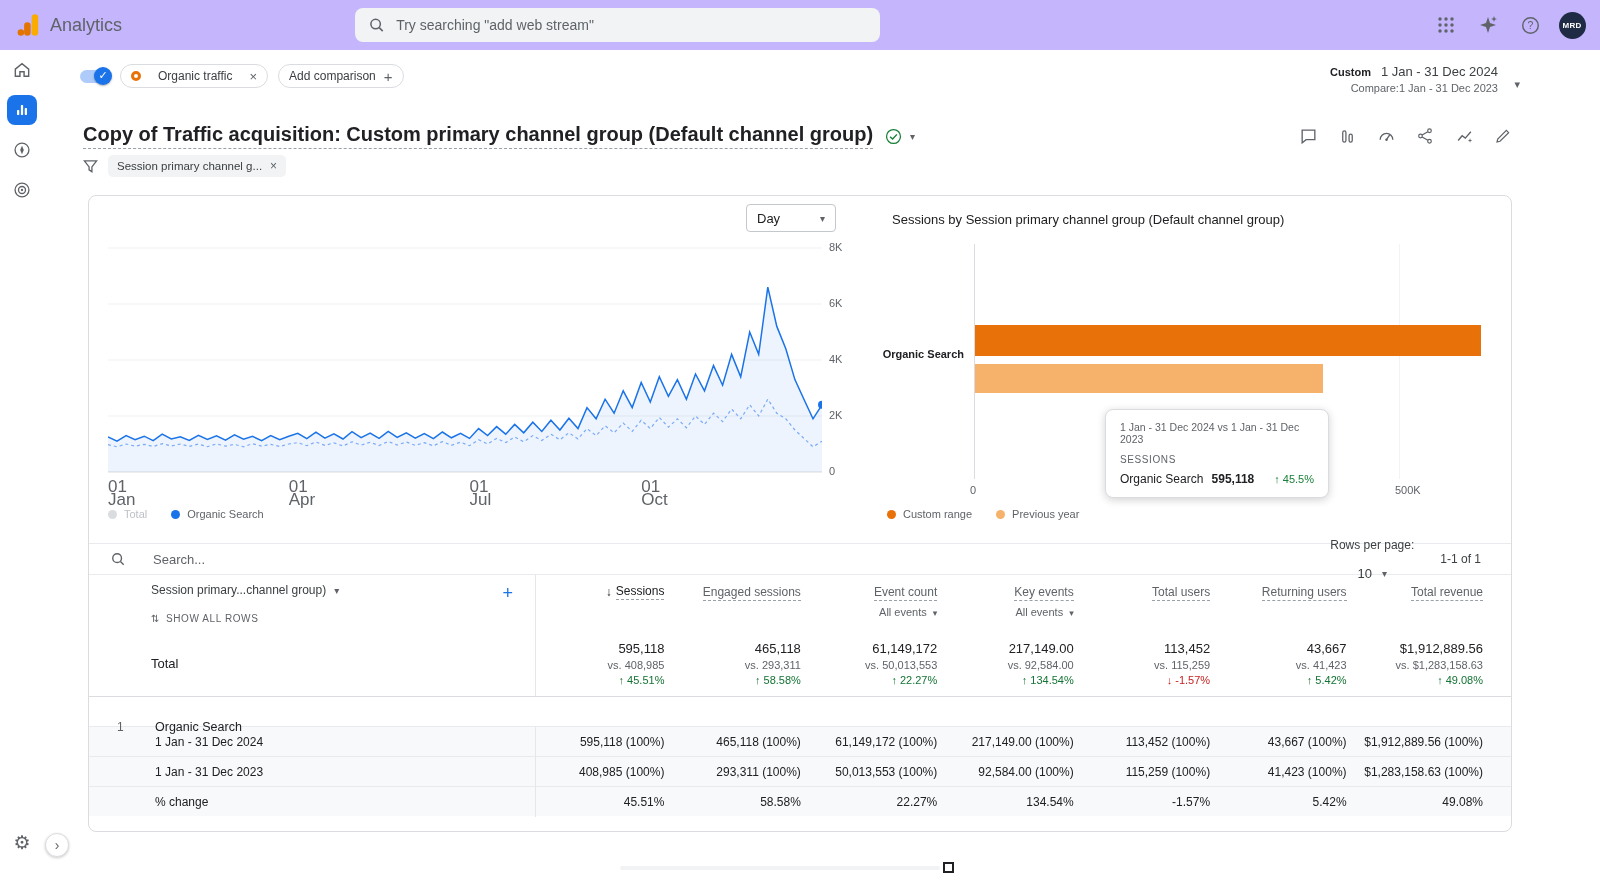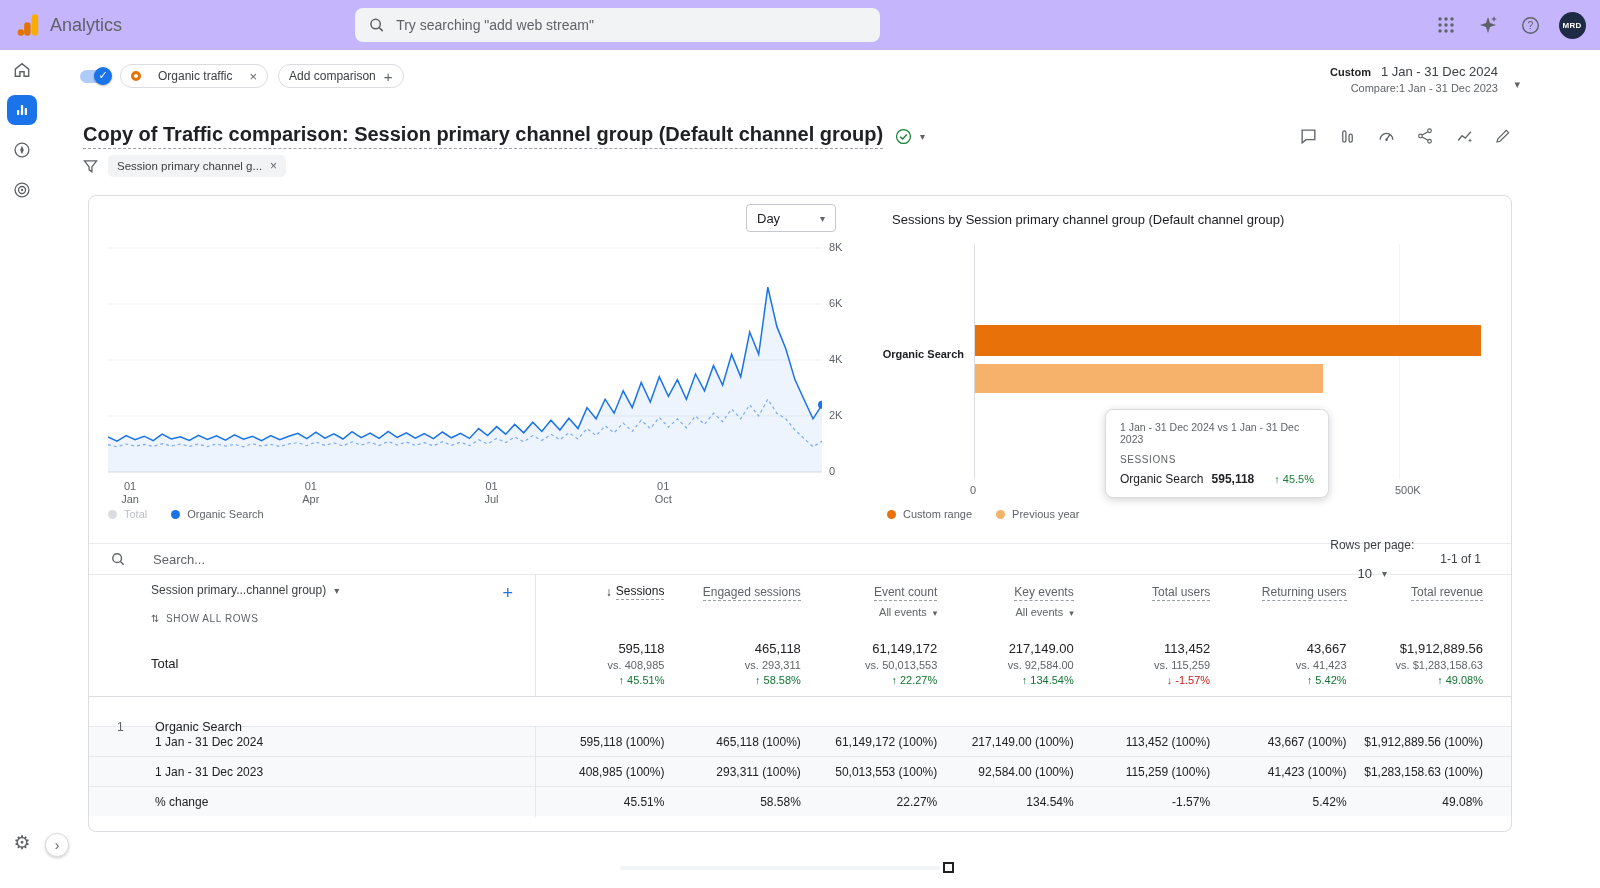--- a/index.html
+++ b/index.html
@@ -57,21 +57,21 @@
   .card { position:absolute; left:88px; top:195px; width:1424px; height:637px; background:#fff; border:1px solid #dadce0; border-radius:8px; }
   .chart-title { position:absolute; top:16px; font-size:13px; color:#202124; }
   .ct-left { left:19px; }
   .ct-right { left:803px; }
   .day-select { position:absolute; left:657px; top:8px; width:90px; height:28px; border:1px solid #c4c7cc; border-radius:4px; background:#fff; display:flex; align-items:center; justify-content:space-between; padding:0 10px; font-size:13px; color:#202124; cursor:pointer; }
   .caret { color:#5f6368; font-size:10px; }
 
   
   .ts-svg { position:absolute; left:19px; top:48px; }
   .ytick { position:absolute; left:740px; width:36px; font-size:11px; color:#5f6368; }
-  .xtick { position:absolute; top:284px; width:44px; font-size:11px; color:#5f6368; line-height:13px;text-align:center; }
+  .xtick { position:absolute; top:284px; width:44px; font-size:17px; color:#5f6368; line-height:13px; }
   .legend { position:absolute; top:312px; display:flex; align-items:center; gap:24px; }
   .lg-ts { left:19px; }
   .lg-bar { left:798px; }
   .lg-item { display:flex; align-items:center; gap:7px; font-size:11px; color:#5f6368; cursor:pointer; }
   .dot { width:9px; height:9px; border-radius:50%; }
   .muted { color:#bdc1c6; }
 
   
   .bar-cat { position:absolute; left:700px; top:152px; width:175px; text-align:right; font-size:11px; font-weight:bold; color:#202124; }
   .bar-axis { position:absolute; left:885px; top:48px; width:1px; height:235px; background:#dadce0; }
@@ -239,21 +239,21 @@
     <div class="daterange">
       <div class="dr-line1">
         <b>Custom</b><span>1 Jan - 31 Dec 2024</span>
       </div>
       <div class="dr-line2">Compare:1 Jan - 31 Dec 2023</div>
     </div>
     <span class="dr-caret">▾</span>
   </div>
 
   <div class="title-row">
-    <h1 class="report-title">Copy of Traffic comparison: Session primary channel group (Default channel group)</h1>
+    <h1 class="report-title">Copy of Traffic acquisition: Custom primary channel group (Default channel group)</h1>
     <div class="title-badges">
       <svg width="17" height="17" viewBox="0 0 20 20">
         <circle cx="10" cy="10" r="8.2" fill="none" stroke="#188038" stroke-width="1.5"></circle>
         <path d="M6 10.2 L9 13 L14 7.5" fill="none" stroke="#188038" stroke-width="1.7"></path>
       </svg>
       <span class="caret">▾</span>
     </div>
     <div class="title-tools">
       <button class="tool-btn">
         <svg width="19" height="19" viewBox="0 0 24 24">

